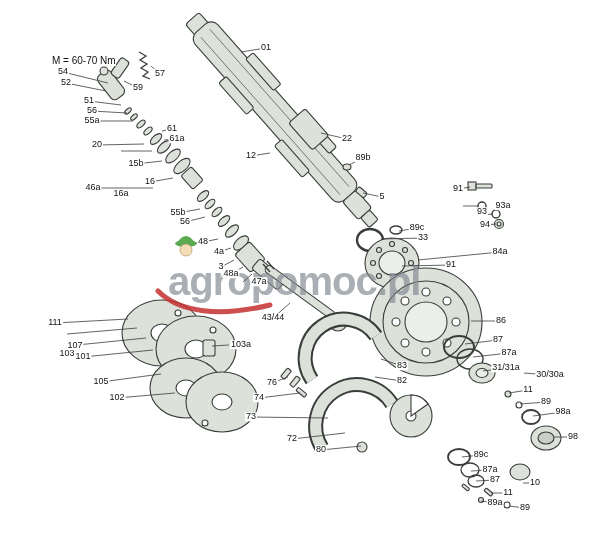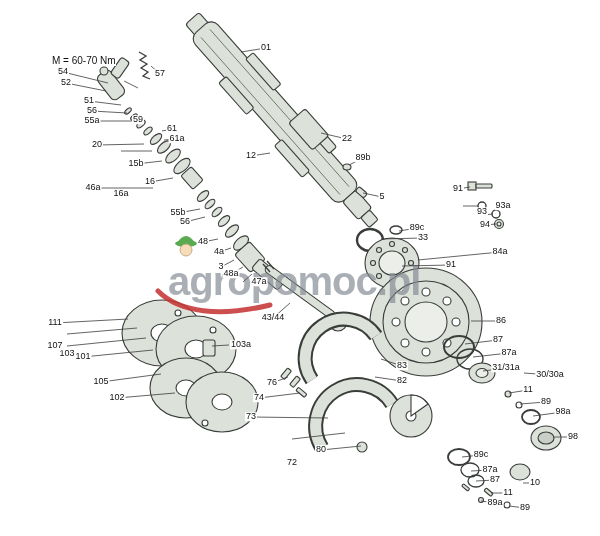--- a/index.html
+++ b/index.html
@@ -258,21 +258,21 @@
       <line x1="259" y1="398" x2="300" y2="393"></line>
       <line x1="251" y1="417" x2="328" y2="418"></line>
       <line x1="292" y1="439" x2="345" y2="433"></line>
       <line x1="321" y1="450" x2="361" y2="446"></line>
     </svg>
 
   <div class="layer" id="labels-layer">
       <div class="part-label" style="left: 63px; top: 72px;">54</div>
       <div class="part-label" style="left: 66px; top: 83px;">52</div>
       <div class="part-label" style="left: 160px; top: 74px;">57</div>
-      <div class="part-label" style="left: 138px; top: 88px; margin-top: 32px;">59</div>
+      <div class="part-label" style="left: 138px; top: 88px;">59</div>
       <div class="part-label" style="left: 266px; top: 48px;">01</div>
       <div class="part-label" style="left: 89px; top: 101px;">51</div>
       <div class="part-label" style="left: 92px; top: 111px;">56</div>
       <div class="part-label" style="left: 92px; top: 121px;">55a</div>
       <div class="part-label" style="left: 172px; top: 129px;">61</div>
       <div class="part-label" style="left: 177px; top: 139px;">61a</div>
       <div class="part-label" style="left: 97px; top: 145px;">20</div>
       <div class="part-label" style="left: 121px; top: 151px; margin-top: 43px;">16a</div>
       <div class="part-label" style="left: 136px; top: 164px;">15b</div>
       <div class="part-label" style="left: 150px; top: 182px;">16</div>
@@ -308,29 +308,29 @@
       <div class="part-label" style="left: 481px; top: 455px;">89c</div>
       <div class="part-label" style="left: 490px; top: 470px;">87a</div>
       <div class="part-label" style="left: 495px; top: 480px;">87</div>
       <div class="part-label" style="left: 508px; top: 493px;">11</div>
       <div class="part-label" style="left: 495px; top: 503px;">89a</div>
       <div class="part-label" style="left: 525px; top: 508px;">89</div>
       <div class="part-label" style="left: 535px; top: 483px;">10</div>
       <div class="part-label" style="left: 273px; top: 318px;">43/44</div>
       <div class="part-label" style="left: 55px; top: 323px;">111</div>
       <div class="part-label" style="left: 67px; top: 354px;">103</div>
-      <div class="part-label" style="left: 55px; top: 346px;">107</div>
+      <div class="part-label" style="left: 75px; top: 346px;">107</div>
       <div class="part-label" style="left: 83px; top: 357px;">101</div>
       <div class="part-label" style="left: 229px; top: 345px; margin-left: 12px;">103a</div>
       <div class="part-label" style="left: 101px; top: 382px;">105</div>
       <div class="part-label" style="left: 117px; top: 398px;">102</div>
       <div class="part-label" style="left: 272px; top: 383px;">76</div>
       <div class="part-label" style="left: 402px; top: 366px;">83</div>
       <div class="part-label" style="left: 402px; top: 381px;">82</div>
       <div class="part-label" style="left: 259px; top: 398px;">74</div>
       <div class="part-label" style="left: 251px; top: 417px;">73</div>
-      <div class="part-label" style="left: 292px; top: 439px; margin-top: 24px;">72</div>
+      <div class="part-label" style="left: 292px; top: 439px;">72</div>
       <div class="part-label" style="left: 321px; top: 450px;">80</div>
     </div>
 
   <div class="torque-note">M = 60-70 Nm</div>
 
 </div>
 
 </body></html>

